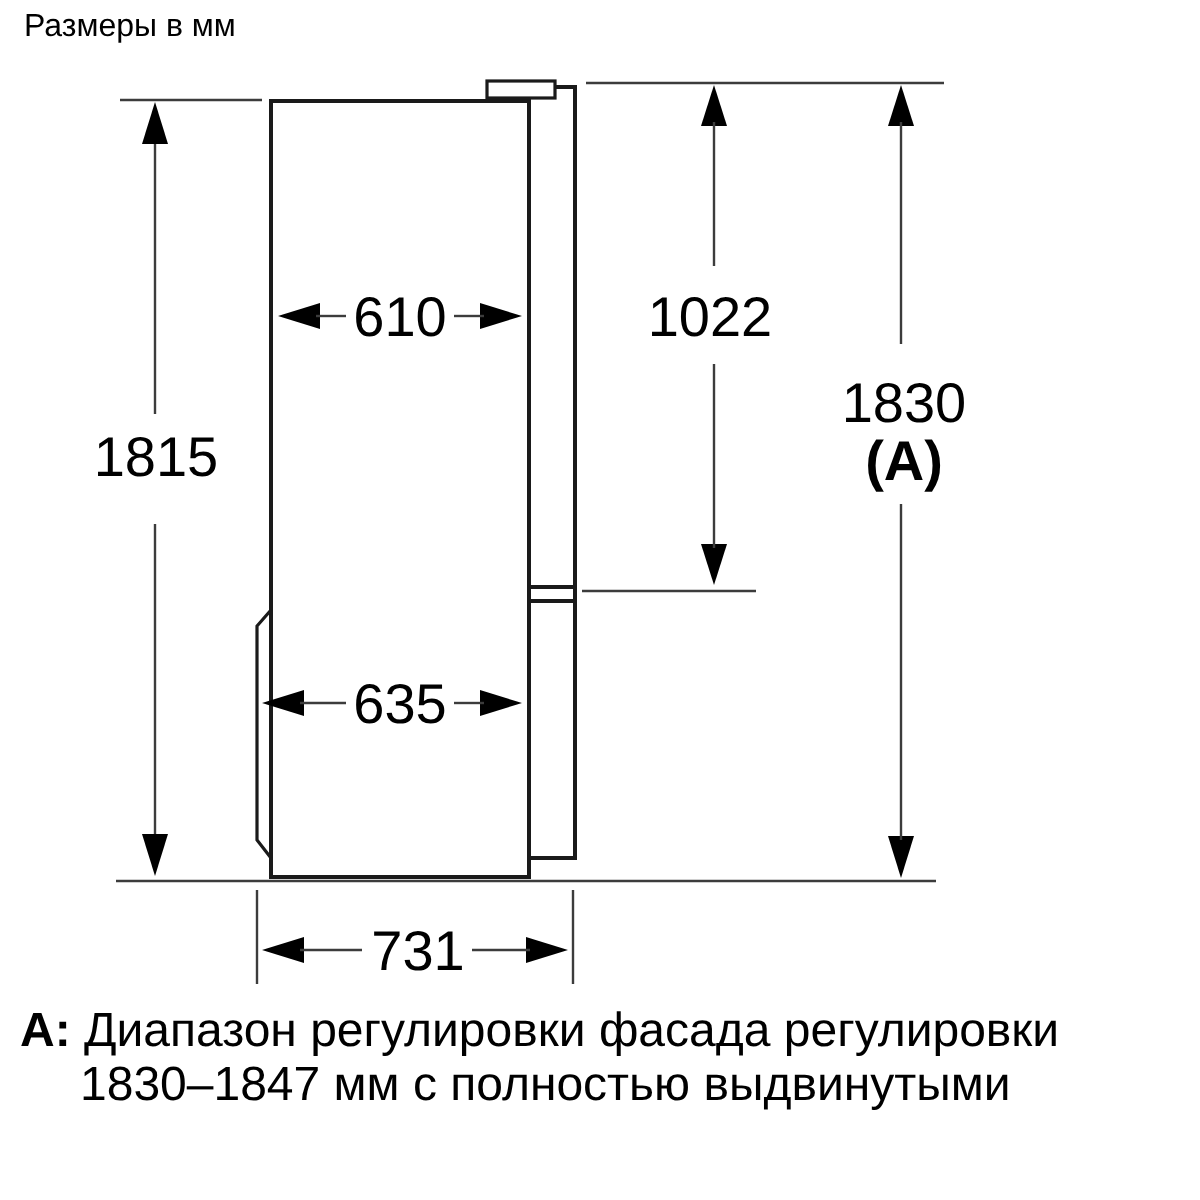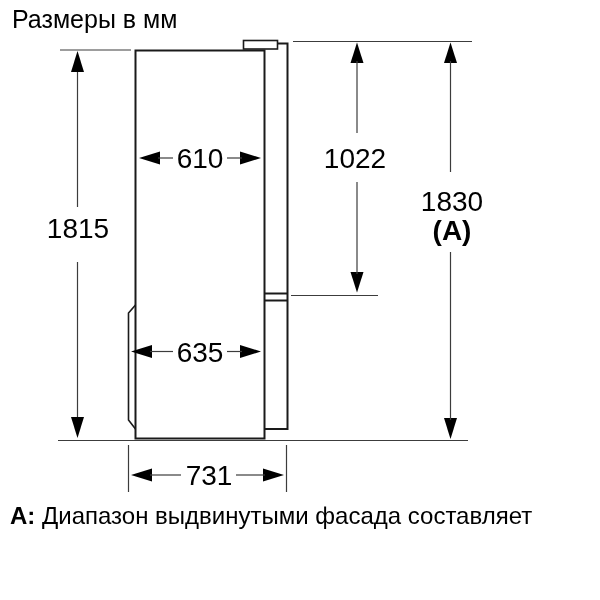--- a/index.html
+++ b/index.html
@@ -12,21 +12,21 @@
     position: relative;
     width: 600px;
     height: 600px;
     background: #ffffff;
     overflow: hidden;
   }
   .title {
     position: absolute;
     left: 12px;
     top: 5px;
-    font-size: 25px;
+    font-size: 16px;
     color: #000;
     white-space: nowrap;
   }
   svg { position: absolute; left: 0; top: 0; }
   .outline   { stroke: #1a1a1a; stroke-width: 2;   fill: none; }
   .outline-f { stroke: #1a1a1a; stroke-width: 1.6; fill: #ffffff; }
   .thin      { stroke: #1a1a1a; stroke-width: 1.6; fill: none; }
   .dim       { stroke: #3c3c3c; stroke-width: 1.2; fill: none; }
   .arrow     { fill: #000; stroke: none; }
   .dimtext {
@@ -121,17 +121,17 @@
       <polygon class="arrow" points="131,475 152,468.5 152,481.5"></polygon>
       <polygon class="arrow" points="284,475 263,468.5 263,481.5"></polygon>
       <line class="dim" x1="150" y1="475" x2="181" y2="475"></line>
       <line class="dim" x1="236" y1="475" x2="265" y2="475"></line>
       <text class="dimtext" x="209" y="485">731</text>
     </g>
   </svg>
 
   <div class="footnote">
     <span class="fn-key">A:</span>
-    <span>Диапазон выдвинутыми фасада составляет</span><br>
-    <br>
+    <span>Диапазон регулировки фасада регулировки</span><br>
+    <span>1830–1847 мм с полностью выдвинутыми</span><br>
   </div>
 
 </div>
 
 </body></html>

